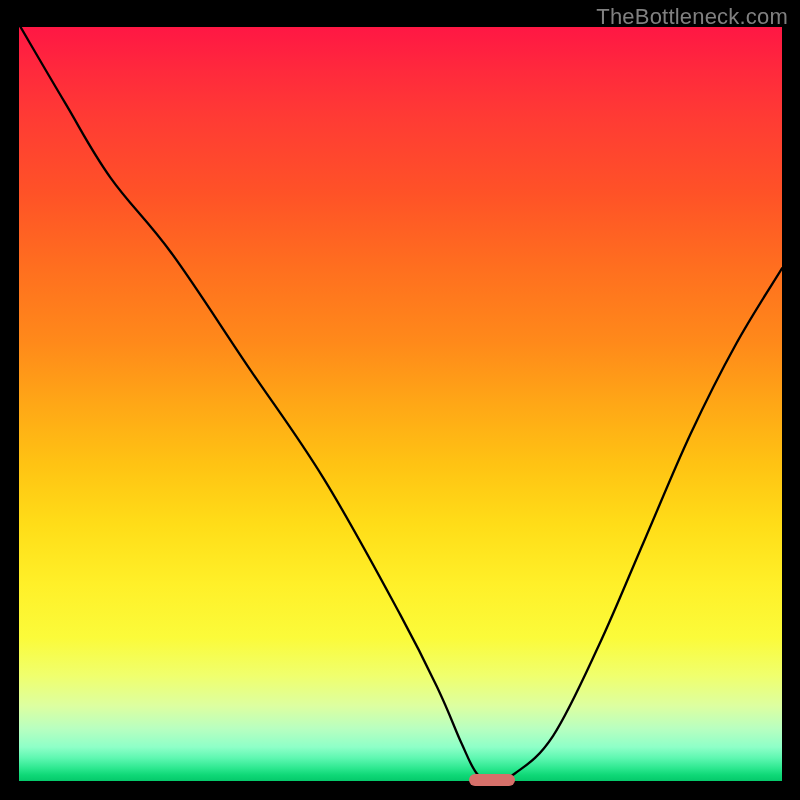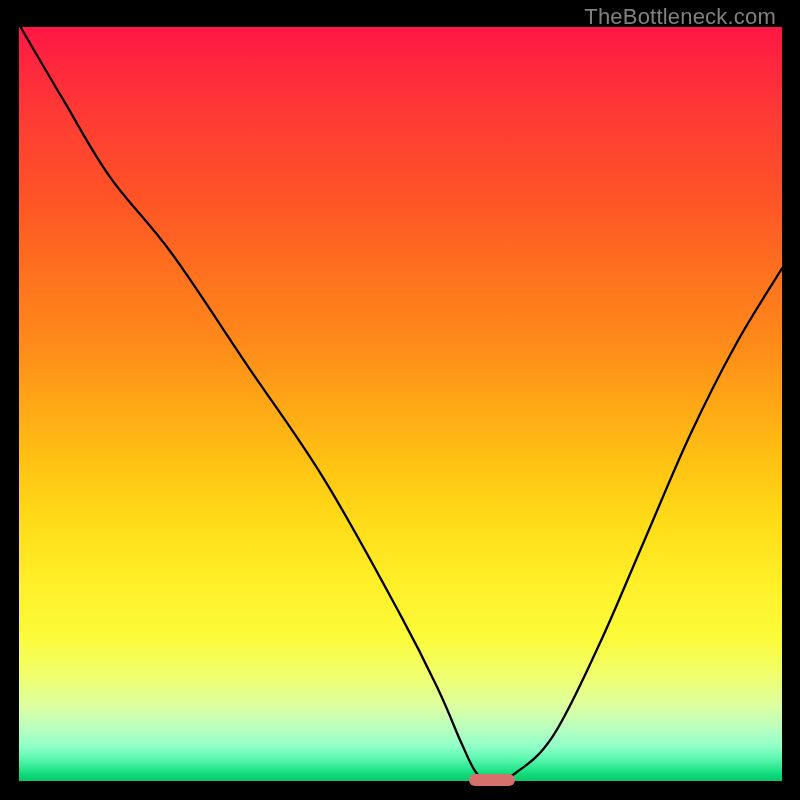--- a/index.html
+++ b/index.html
@@ -13,21 +13,21 @@
   }
   .frame {
     position: relative;
     width: 800px;
     height: 800px;
     background: #000;
   }
   .watermark {
     position: absolute;
     top: 4px;
-    right: 24px;
+    right: 12px;
     color: #808080;
     font-size: 22px;
     letter-spacing: 0.2px;
     font-weight: 400;
     z-index: 10;
   }
   .plot-area {
     position: absolute;
     left: 19px;
     top: 27px;

